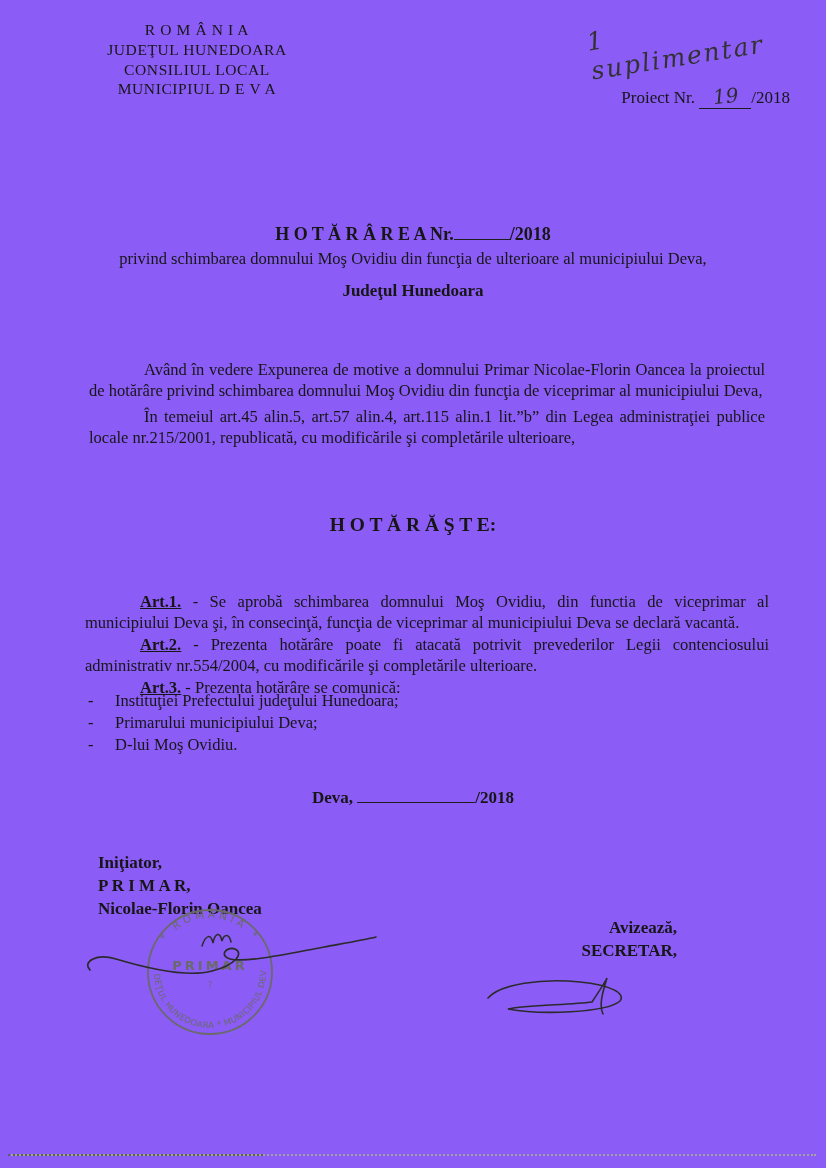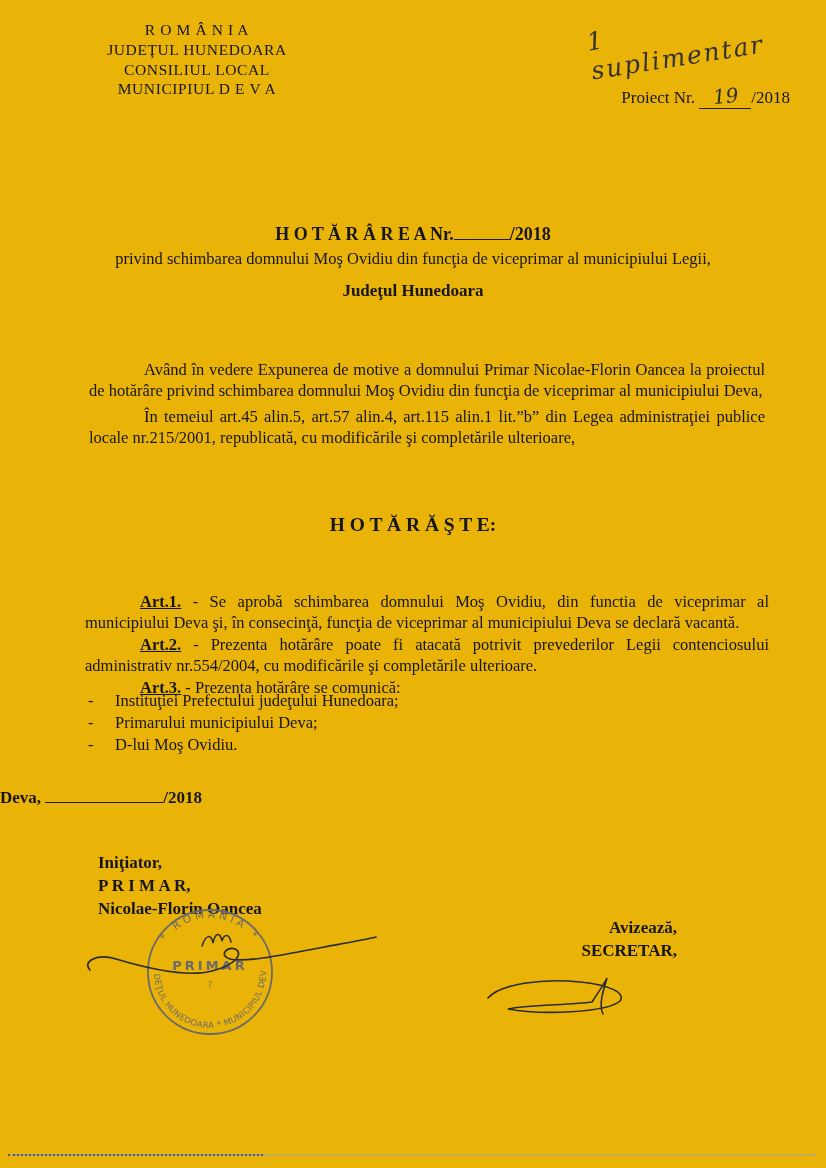--- a/index.html
+++ b/index.html
@@ -1,20 +1,20 @@
 <!DOCTYPE html>
 <html><head>
 <meta charset="utf-8">
 <style>
   html,body{margin:0;padding:0;background:#e8e8e8;}
   .page{
     position:relative;
     width:826px;height:1168px;
     margin:0 auto;
-    background:#eab308;
+    background:#8b5cf6;
     font-family:"Liberation Serif", serif;
     color:#161616;
     overflow:hidden;
     box-shadow:0 0 4px rgba(0,0,0,.25);
   }
   
   .letterhead{
     position:absolute;left:92px;top:20px;width:210px;
     text-align:center;font-size:15.5px;line-height:1.28;letter-spacing:.6px;
   }
@@ -54,21 +54,21 @@
     font-weight:bold;font-size:19.5px;}
   .articles{position:absolute;left:85px;top:591px;width:684px;
     font-size:16.5px;line-height:1.3;text-align:justify;}
   .articles p{margin:0;text-indent:55px;}
   .art-label{font-weight:bold;text-decoration:underline;}
   .dist-list{position:absolute;left:88px;top:690px;width:640px;
     font-size:16.5px;line-height:1.32;}
   .dist-row{display:flex;}
   .dist-marker{width:27px;flex:0 0 27px;}
   
-  .dateline{position:absolute;left:0;top:788px;width:100%;
+  .dateline{position:absolute;left:0;top:788px;width:100%;text-align:center;
     font-weight:bold;font-size:17px;}
   .slot.date{width:118px;}
   
   .sig-left{position:absolute;left:98px;top:852px;width:205px;text-align:left;
     font-weight:bold;font-size:17px;line-height:1.35;}
   .sig-right{position:absolute;left:477px;top:917px;width:200px;text-align:right;
     font-weight:bold;font-size:17px;line-height:1.35;}
   .stamp-svg{position:absolute;left:144px;top:906px;}
   .sign1-svg{position:absolute;left:84px;top:920px;}
   .sign2-svg{position:absolute;left:478px;top:972px;}
@@ -95,21 +95,21 @@
     <div class="project-line">
       <span>Proiect Nr.</span>
       <span class="slot project"><span class="hand-number">19</span></span><span>/2018</span>
     </div>
   </div>
 
   <div class="title-block">
     <div class="title-line">
       <span>H O T Ă R Â R E A Nr.</span><span class="slot title"></span><span>/2018</span>
     </div>
-    <div class="subtitle">privind schimbarea domnului Moş Ovidiu din funcţia de viceprimar al municipiului Legii,</div>
+    <div class="subtitle">privind schimbarea domnului Moş Ovidiu din funcţia de ulterioare al municipiului Deva,</div>
   </div>
 
   <div class="addressee">
     <div>Judeţul Hunedoara</div>
   </div>
 
   <div class="preamble">
     <p>Având în vedere Expunerea de motive a domnului Primar Nicolae-Florin Oancea la proiectul de hotărâre privind schimbarea domnului Moş Ovidiu din funcţia de viceprimar al municipiului Deva,</p>
     <p>În temeiul art.45 alin.5, art.57 alin.4, art.115 alin.1 lit.”b” din Legea administraţiei publice locale nr.215/2001, republicată, cu modificările şi completările ulterioare,</p>
   </div>

